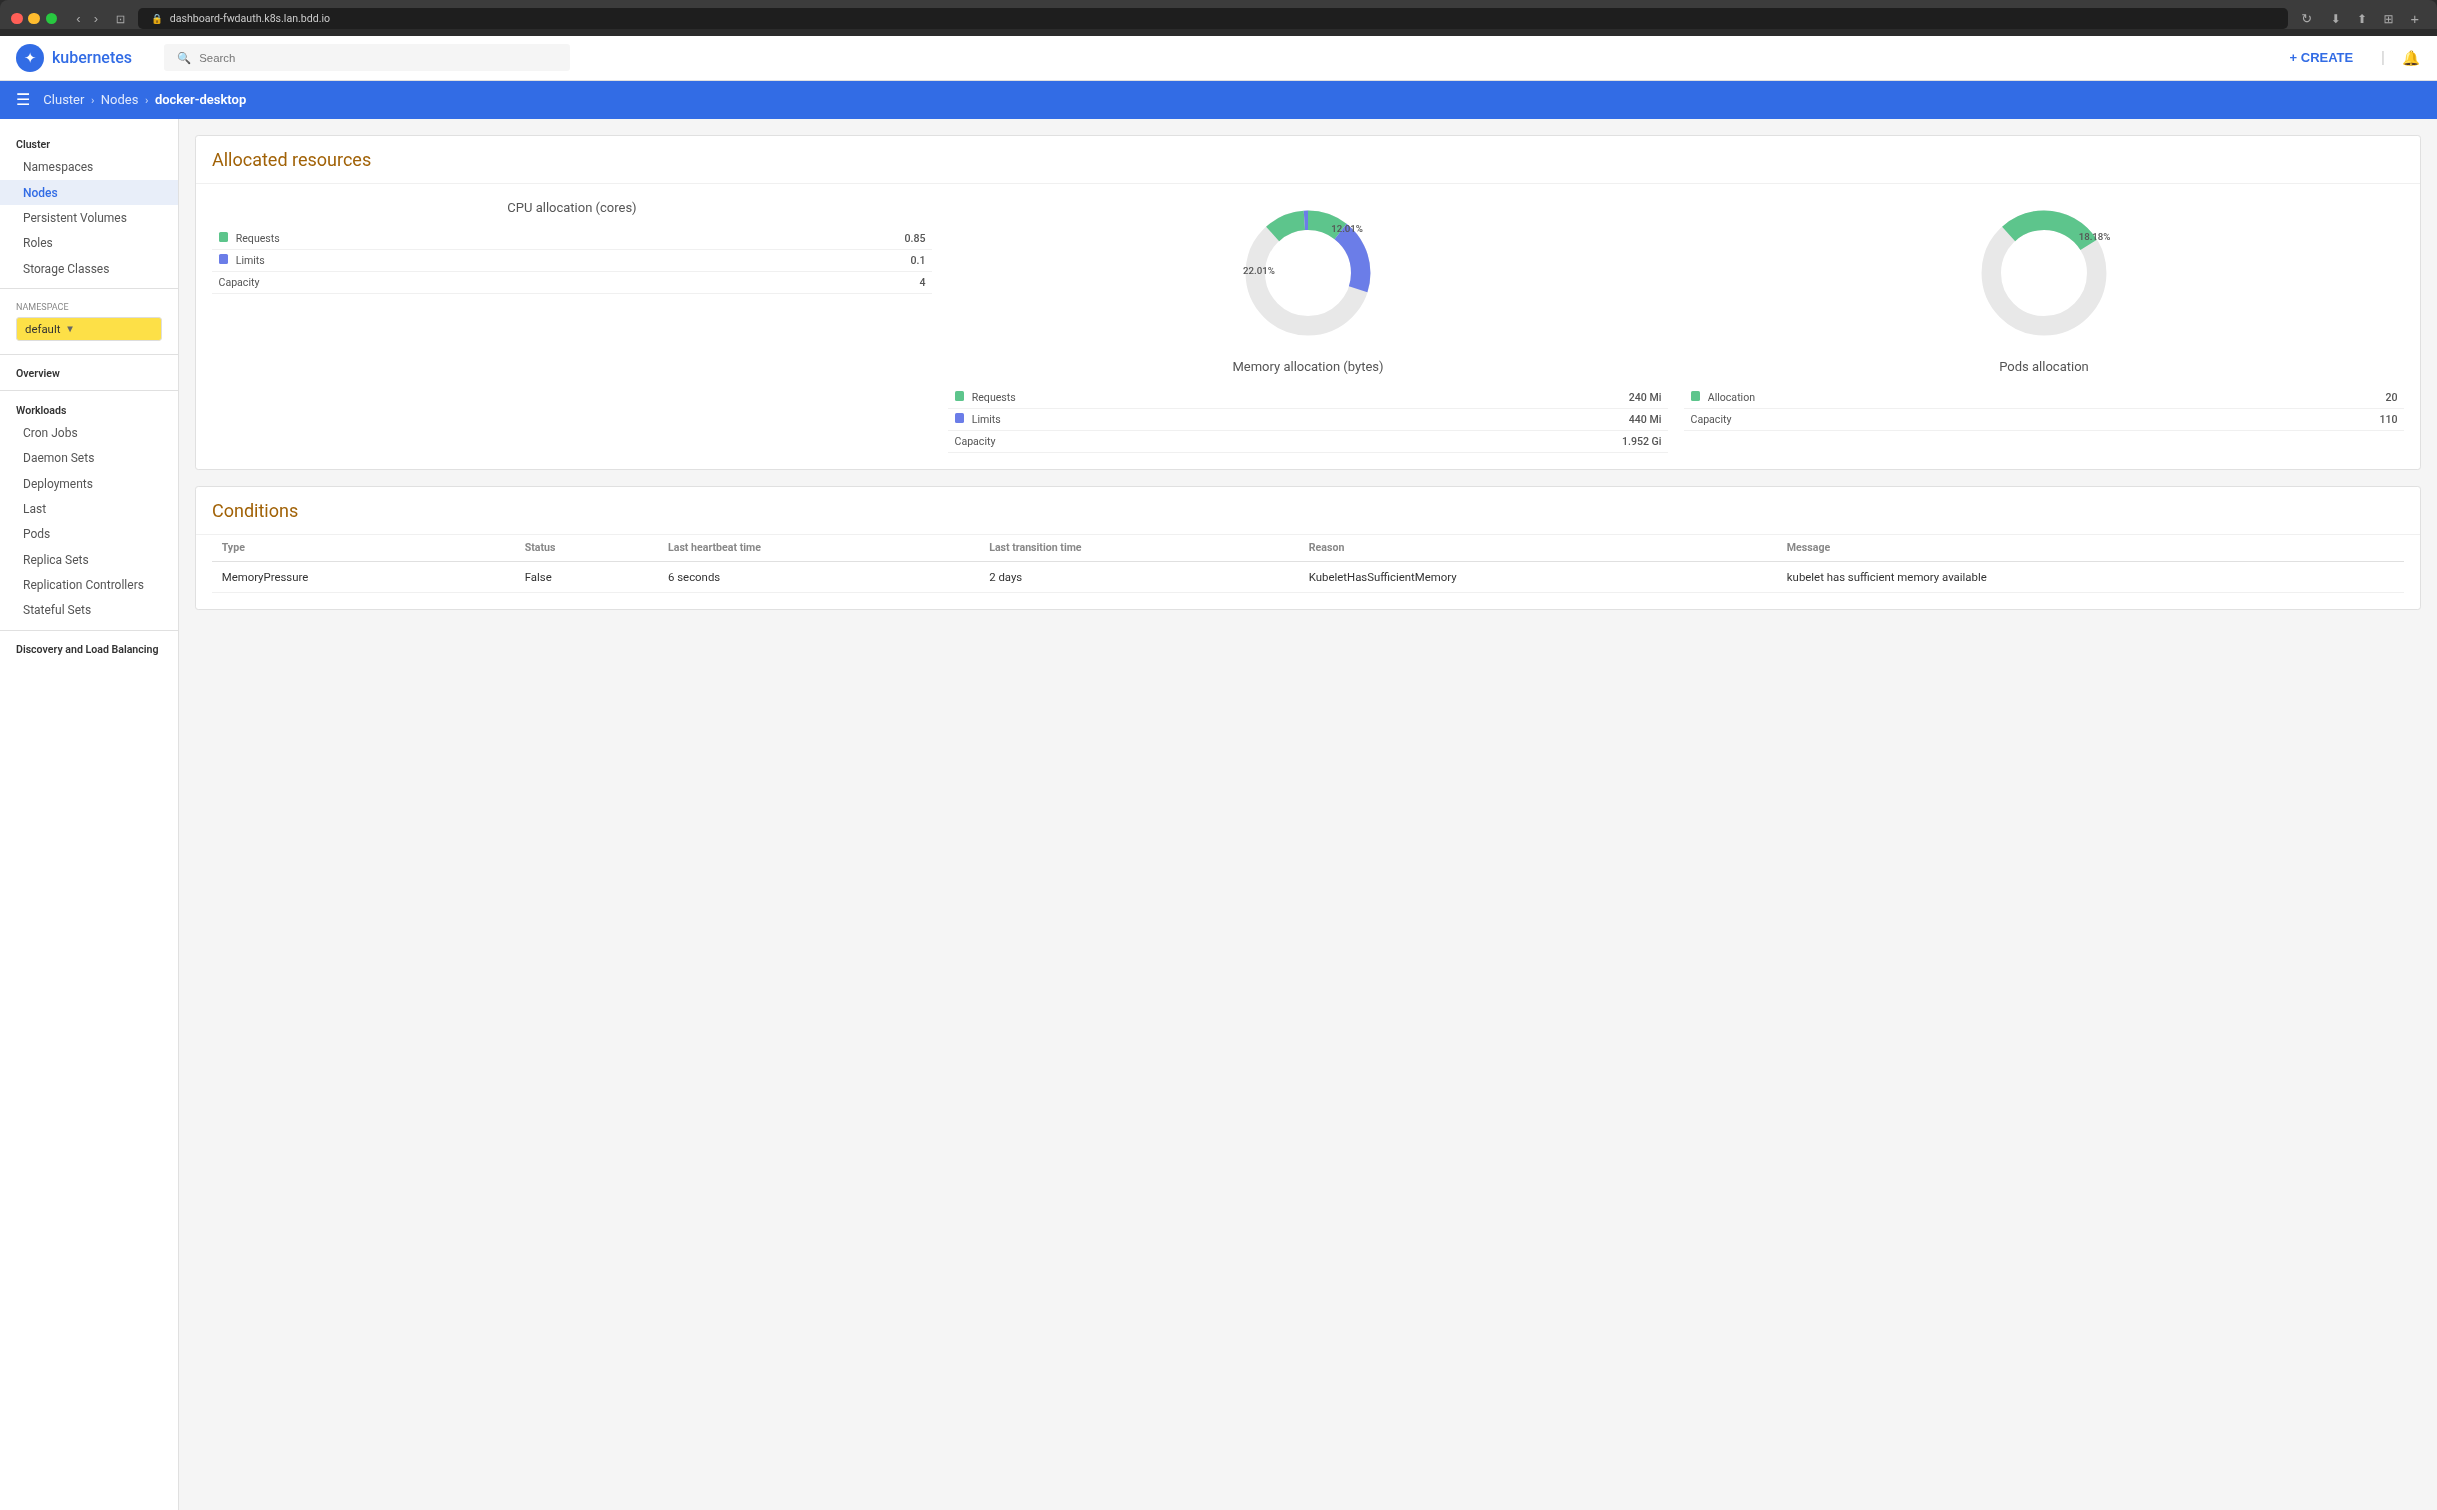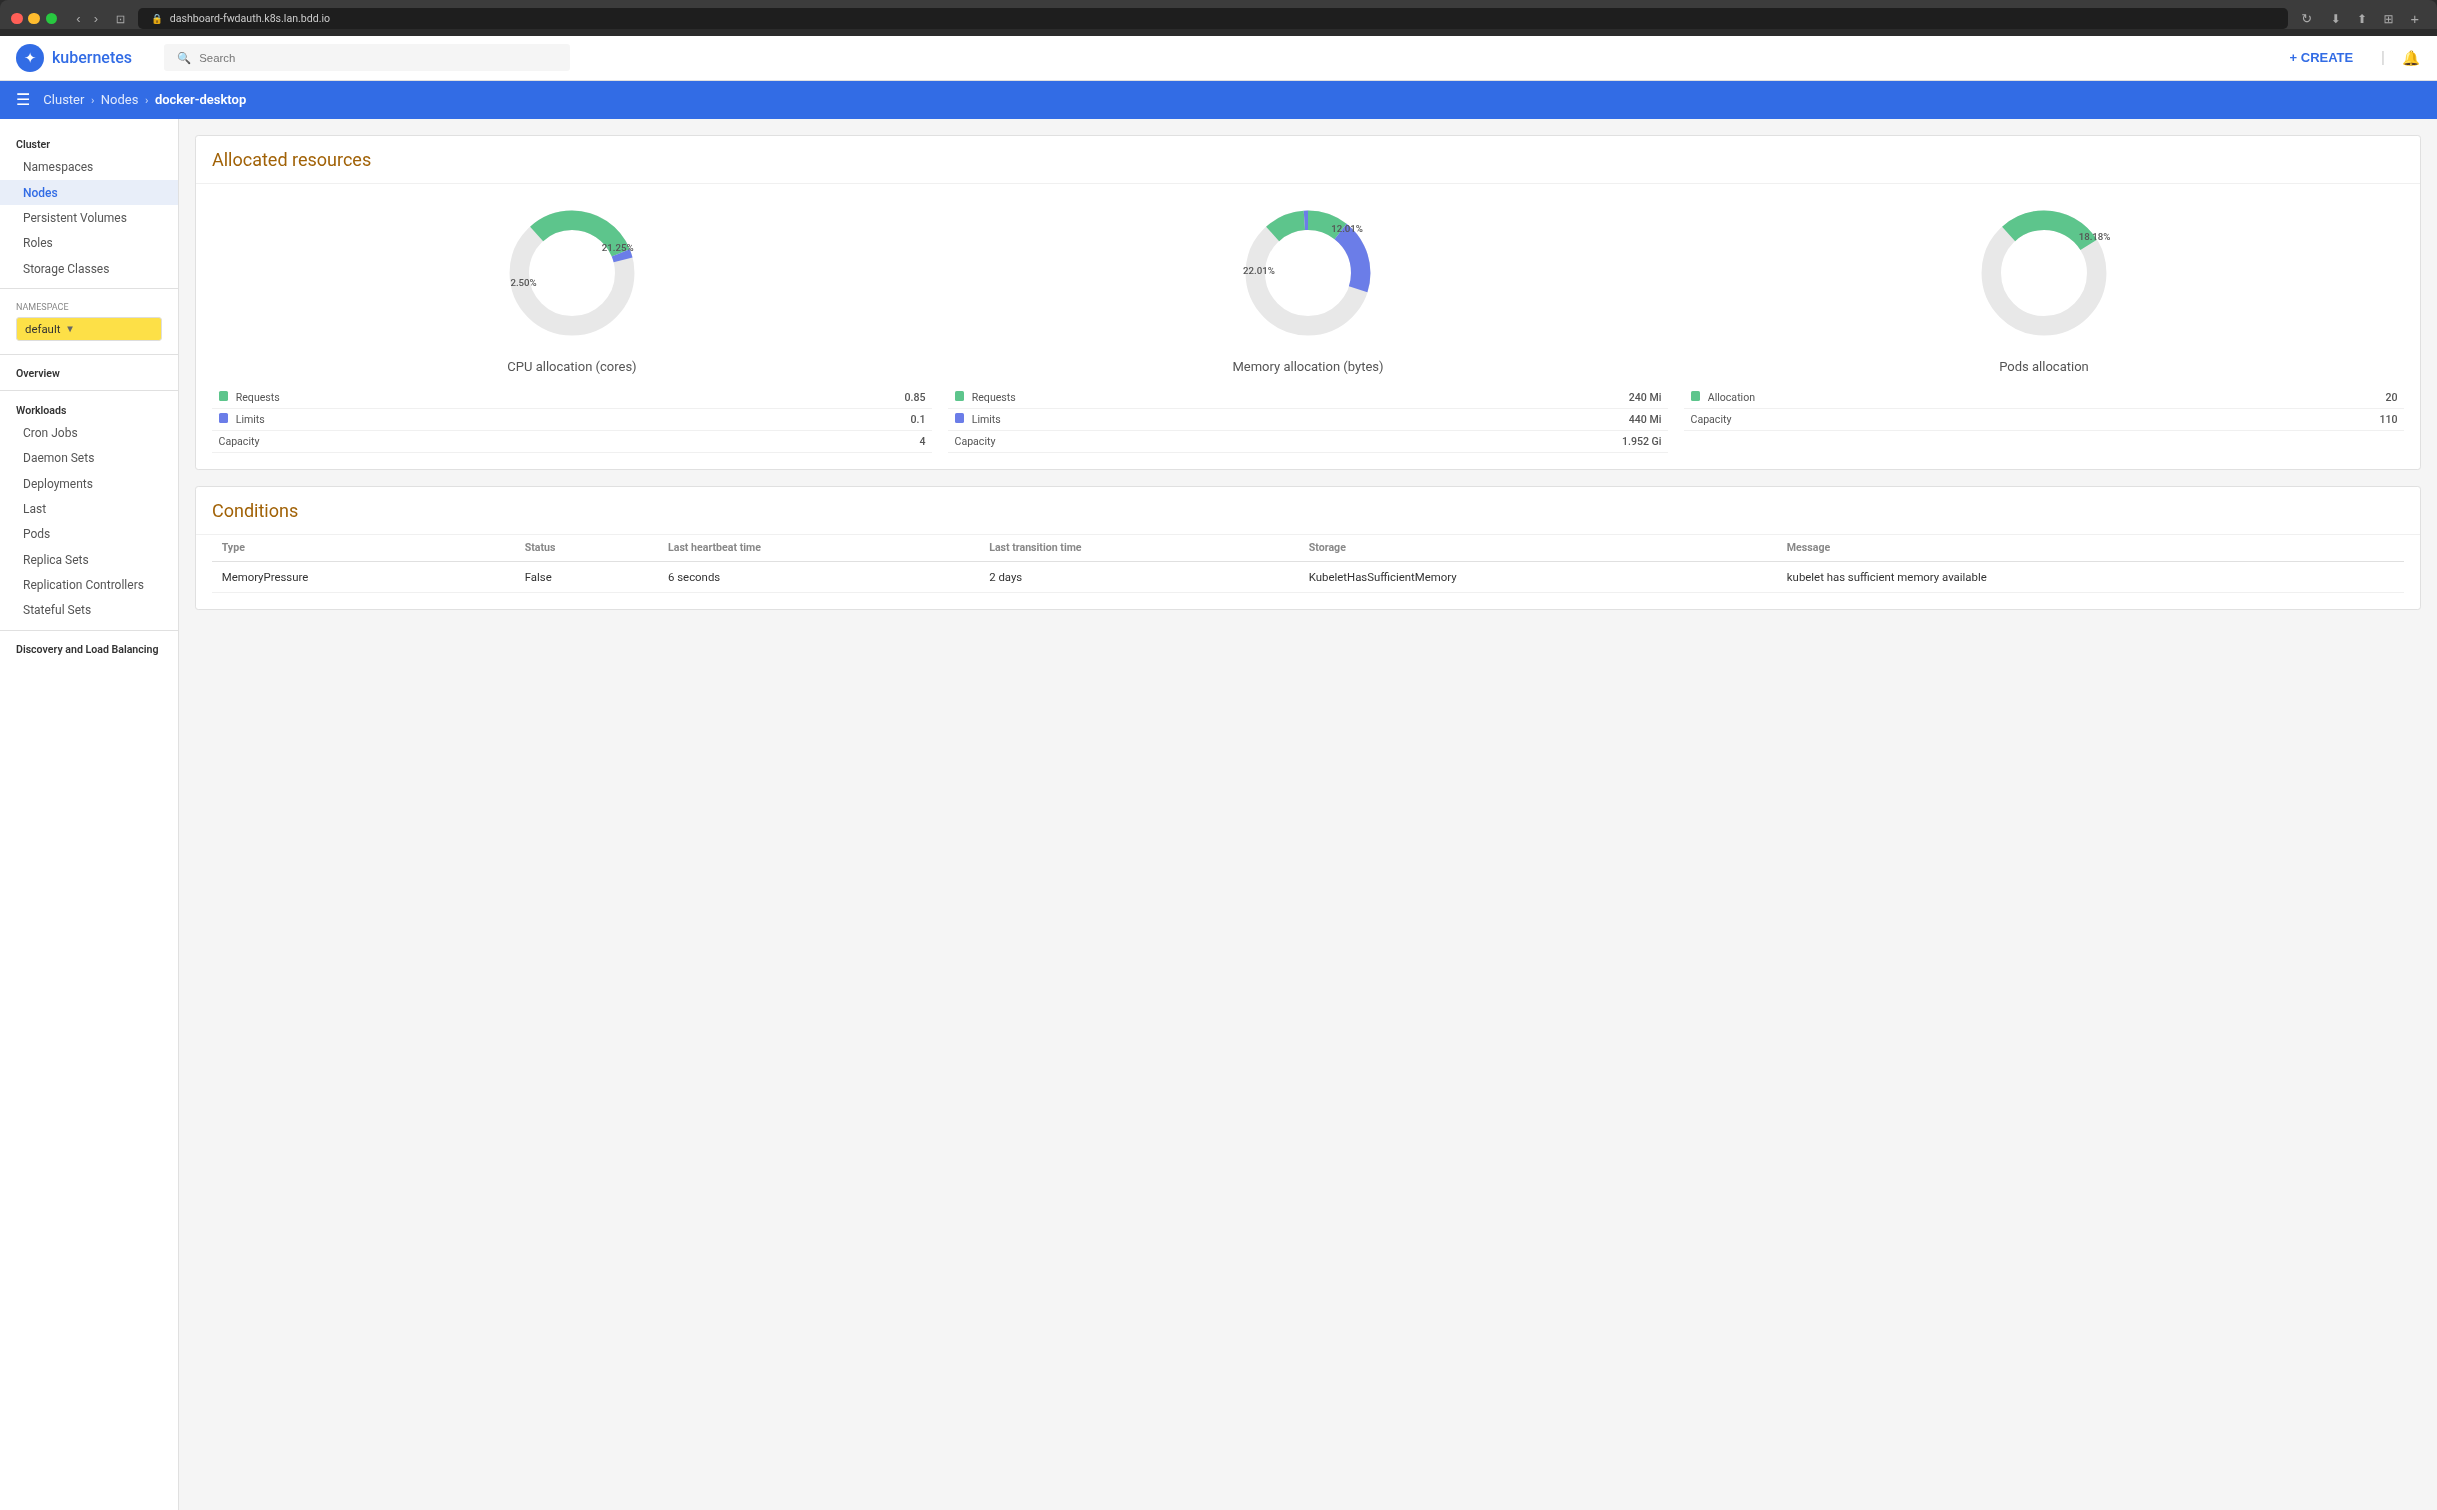--- a/index.html
+++ b/index.html
@@ -284,32 +284,20 @@
     </div>
 
     <div class="content">
 
       <div class="card">
         <div class="card-header">Allocated resources</div>
 
         <div class="charts-row">
 
           <div class="chart-container">
-            <div class="donut-wrap">
-              <svg width="146" height="146" viewBox="0 0 180 180">
-
-                <circle cx="90" cy="90" r="65" fill="none" stroke="#e8e8e8" stroke-width="24"></circle>
-
-                <circle cx="90" cy="90" r="65" fill="none" stroke="#5dc58c" stroke-width="24" stroke-dasharray="76.5 283.5" stroke-dashoffset="0" transform="rotate(-90 90 90)"></circle>
-
-                <circle cx="90" cy="90" r="65" fill="none" stroke="#6b7de8" stroke-width="24" stroke-dasharray="9 351" stroke-dashoffset="-76.5" transform="rotate(-90 90 90)"></circle>
-              </svg>
-              <div class="donut-label" style="top:42px; right:11.4px;">21.25%</div>
-              <div class="donut-label" style="top:77px; left:11.4px;">2.50%</div>
-            </div>
             <div class="chart-title">CPU allocation (cores)</div>
             <table class="legend-table">
               <tbody>
                   <tr>
                 <td>
                   <span class="legend-dot dot-green"></span>
                   <span>Requests</span>
                 </td>
                 <td class="val-right">0.85</td>
               </tr>
@@ -397,21 +385,21 @@
       <div class="card">
         <div class="card-header">Conditions</div>
         <div style="padding: 0 16px 16px;">
           <table class="conditions-table">
             <thead>
               <tr>
                 <th>Type</th>
                 <th>Status</th>
                 <th>Last heartbeat time</th>
                 <th>Last transition time</th>
-                <th>Storage</th>
+                <th>Reason</th>
                 <th>Message</th>
               </tr>
             </thead>
             <tbody>
               <tr class="table-row">
                 <td>MemoryPressure</td>
                 <td>False</td>
                 <td>6 seconds</td>
                 <td>2 days</td>
                 <td>KubeletHasSufficientMemory</td>

